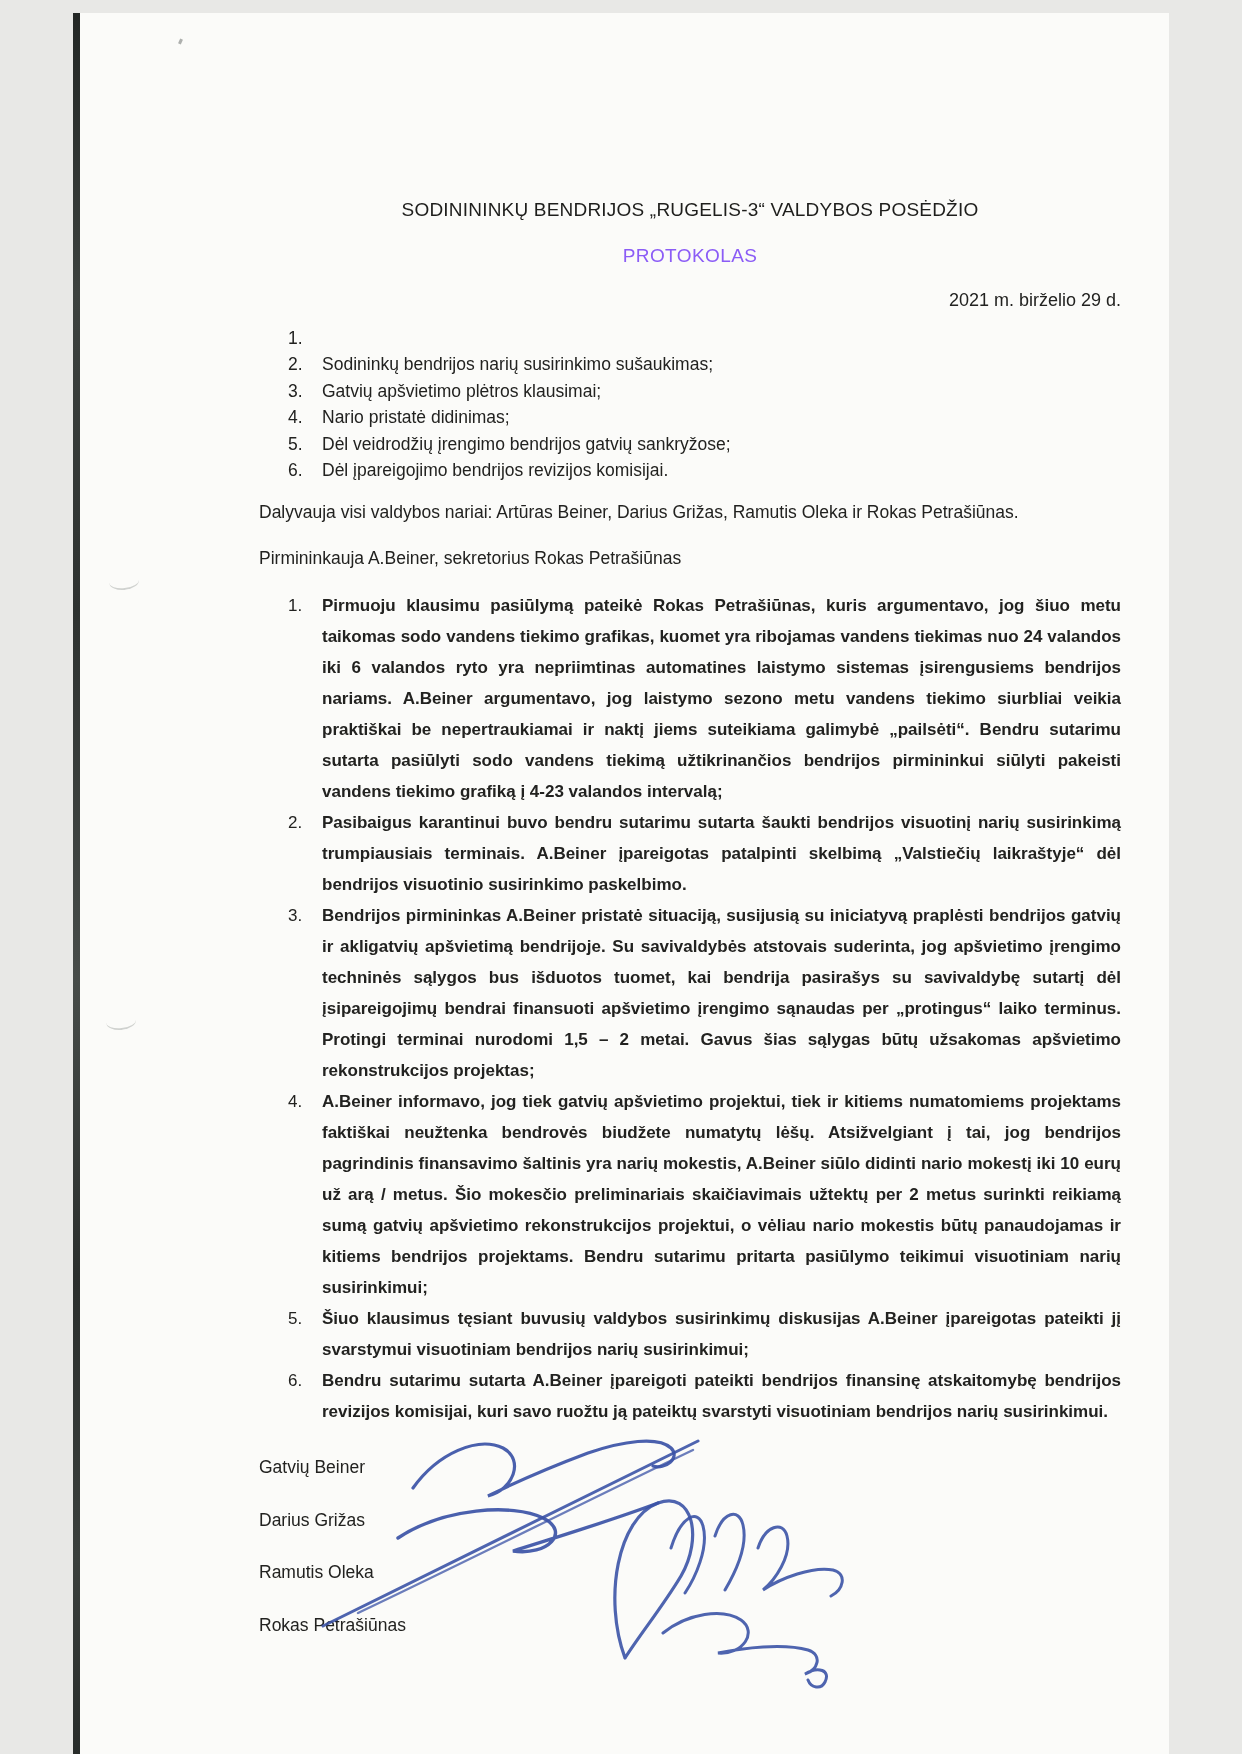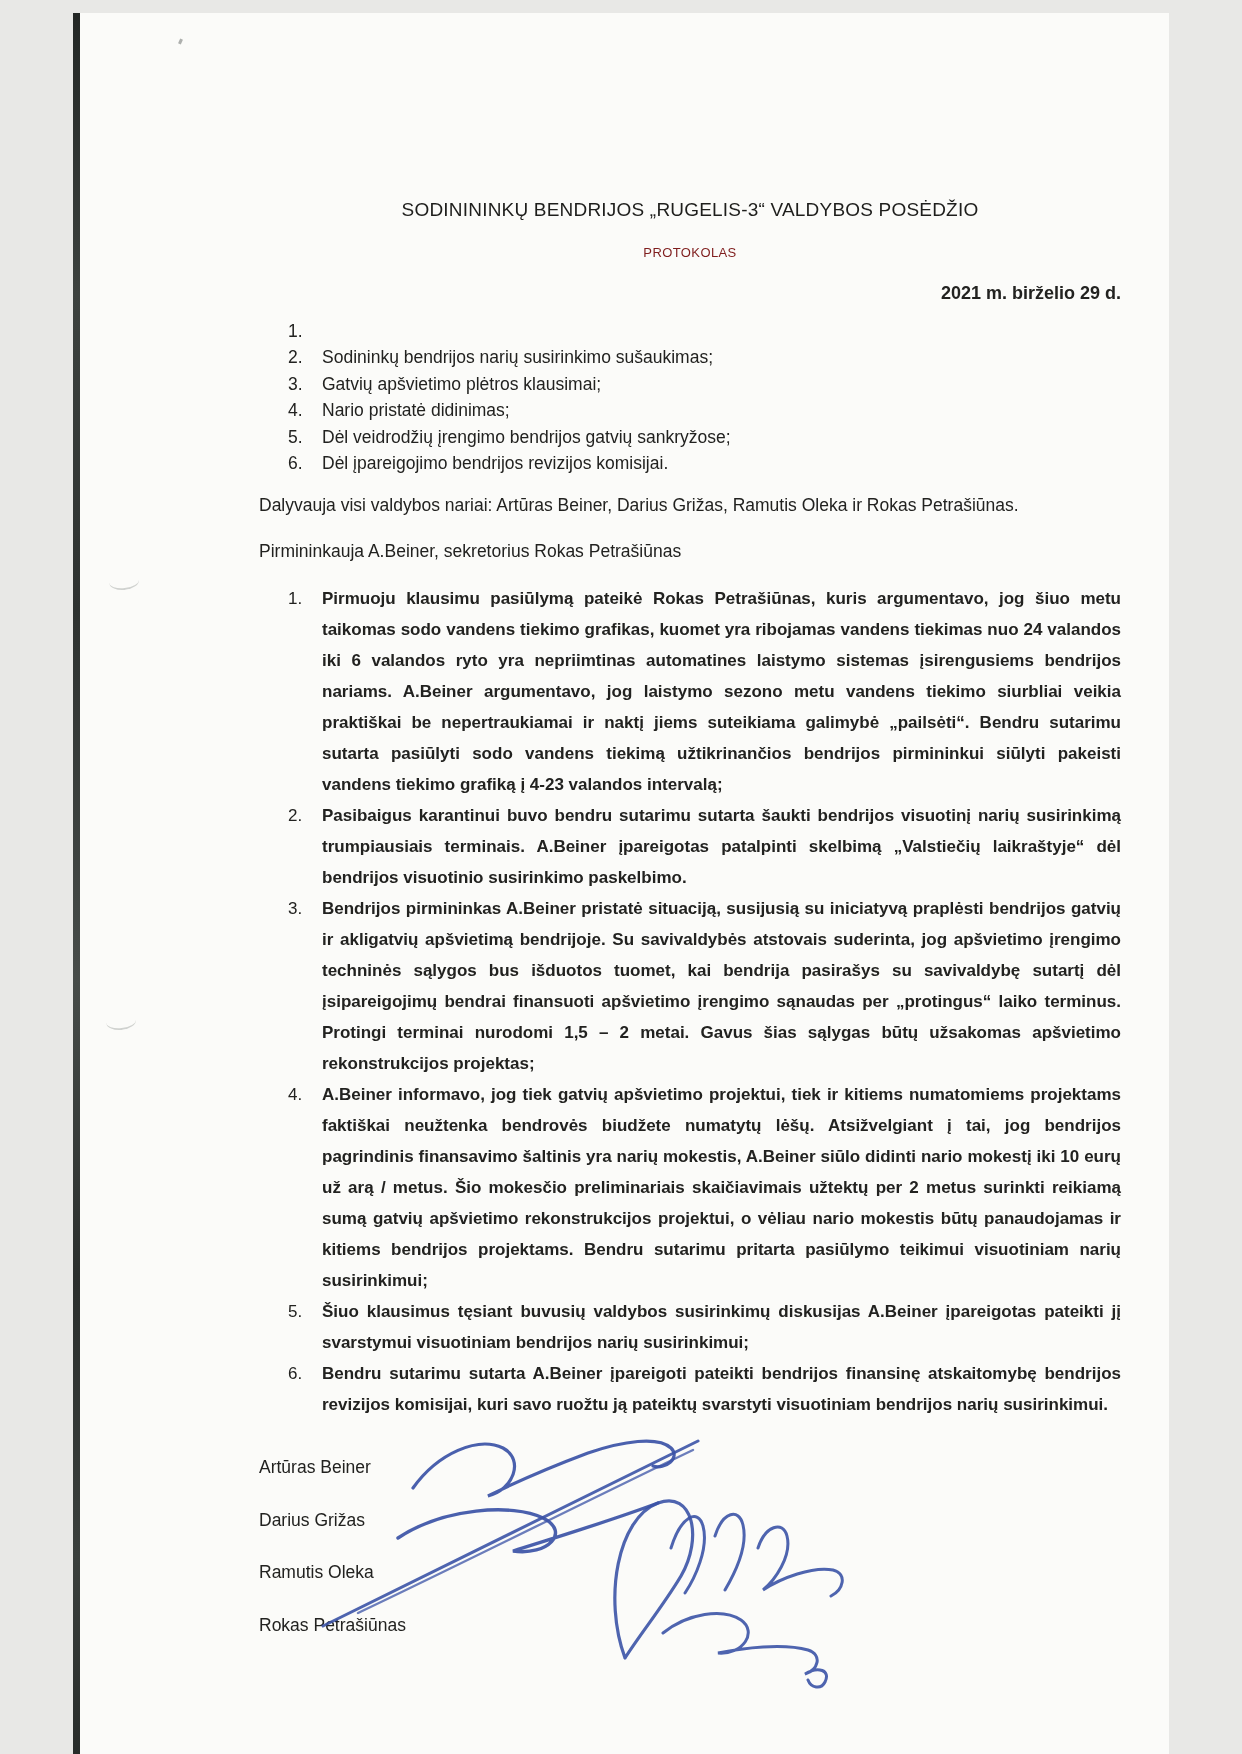--- a/index.html
+++ b/index.html
@@ -13,22 +13,22 @@
     overflow:hidden;
   }
   
   .scan-strip {
     position:absolute; left:0; top:0; width:7px; height:100%;
     background:linear-gradient(180deg,#232725 0%,#3d423f 16%,#2e3230 34%,#474c49 55%,#2b2f2d 72%,#3b403d 88%,#272b29 100%);
   }
   .content { position:absolute; left:186px; top:0; width:862px; }
 
   .title   { margin:186px 0 0 0; text-align:center; font-size:19px; letter-spacing:.2px; color:#1e1e1c; }
-  .subtitle{ margin:24px 0 0 0; text-align:center; font-size:13px; letter-spacing:.4px; color:#7f1d1d; }
-  .date    { margin:23px 0 0 0; text-align:right; font-size:18px;font-weight:bold; }
+  .subtitle{ margin:24px 0 0 0; text-align:center; font-size:19px; letter-spacing:.4px; color:#8b5cf6; }
+  .date    { margin:23px 0 0 0; text-align:right; font-size:18px; }
   .agenda-heading { margin:23px 0 0 0; font-size:17.5px; }
 
   .agenda { margin-top:17px; }
   .agenda-row { display:flex; align-items:flex-start; height:26.4px; font-size:17.5px; }
   .agenda-row .num { flex:none; margin-left:29px; width:34px; }
   .agenda-row .txt { flex:1; }
 
   .attendance { margin:16px 0 0 0; font-size:17.5px; }
   .chair      { margin:25px 0 0 0; font-size:17.5px; }
 
@@ -123,21 +123,21 @@
         <span class="txt">Šiuo klausimus tęsiant buvusių valdybos susirinkimų diskusijas A.Beiner įpareigotas pateikti jį svarstymui visuotiniam bendrijos narių susirinkimui;</span>
       </div>
       <div class="minutes-row">
         <span class="num">6.</span>
         <span class="txt">Bendru sutarimu sutarta A.Beiner įpareigoti pateikti bendrijos finansinę atskaitomybę bendrijos revizijos komisijai, kuri savo ruožtu ją pateiktų svarstyti visuotiniam bendrijos narių susirinkimui.</span>
       </div>
     </div>
   </div>
 
   <div class="signatures">
-    <div class="sign-row">Artūras Beiner</div>
+    <div class="sign-row">Gatvių Beiner</div>
     <div class="sign-row">Darius Grižas</div>
     <div class="sign-row">Ramutis Oleka</div>
     <div class="sign-row">Rokas Petrašiūnas</div>
   </div>
 
   <svg class="sign-ink" width="580" height="300" viewBox="0 0 580 300" fill="none">
     <path d="M 20 218 L 395 33" stroke-width="3" stroke-linecap="round" opacity="0.9" stroke="#3b53a6"></path>
     <path d="M 55 205 C 150 160 300 85 390 42" stroke-width="2.4" stroke-linecap="round" opacity="0.75" stroke="#3b53a6"></path>
     <path d="M 110 80 C 135 45 175 28 200 40 C 222 52 210 82 185 88 C 205 78 245 60 285 45 C 320 33 355 28 368 40 C 378 50 362 62 350 58" stroke-width="3.2" stroke-linecap="round" opacity="0.92" stroke="#3b53a6"></path>
     <path d="M 95 130 C 140 100 210 95 240 110 C 268 124 245 148 210 143 C 245 132 310 112 355 95" stroke-width="3.4" stroke-linecap="round" opacity="0.92" stroke="#3b53a6"></path>

